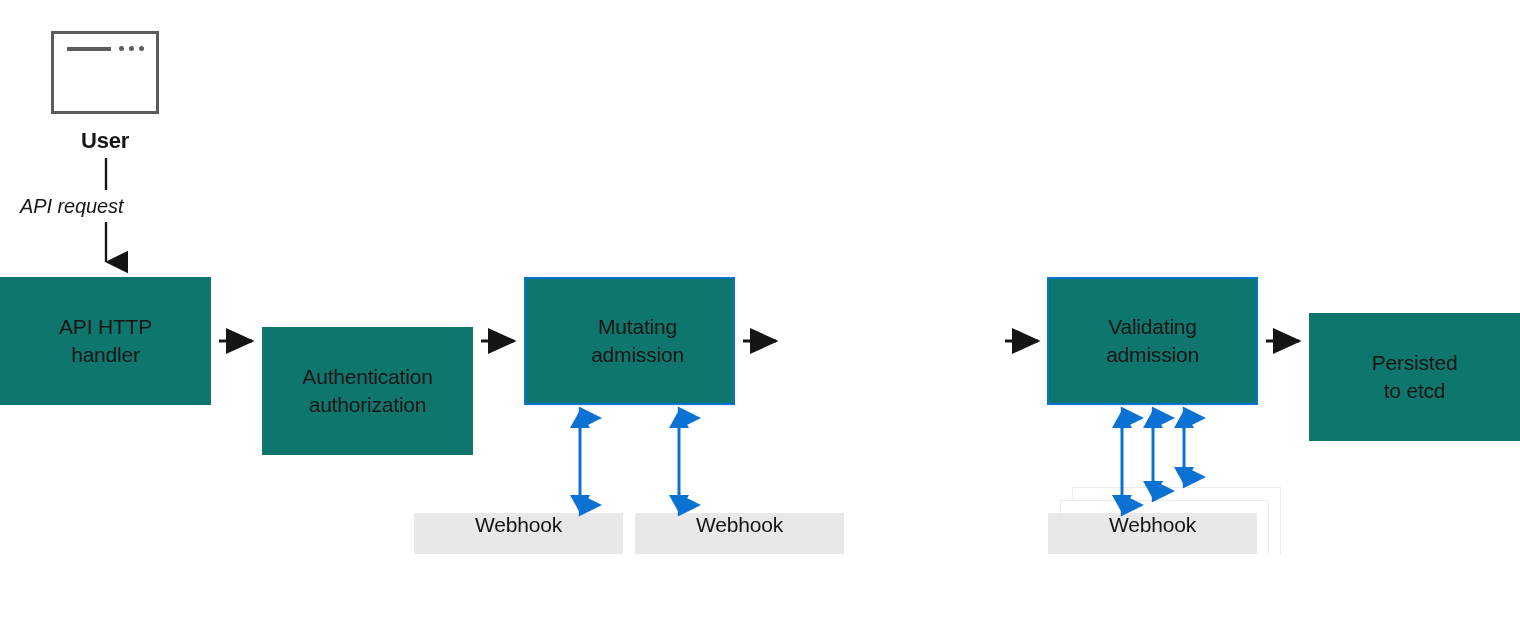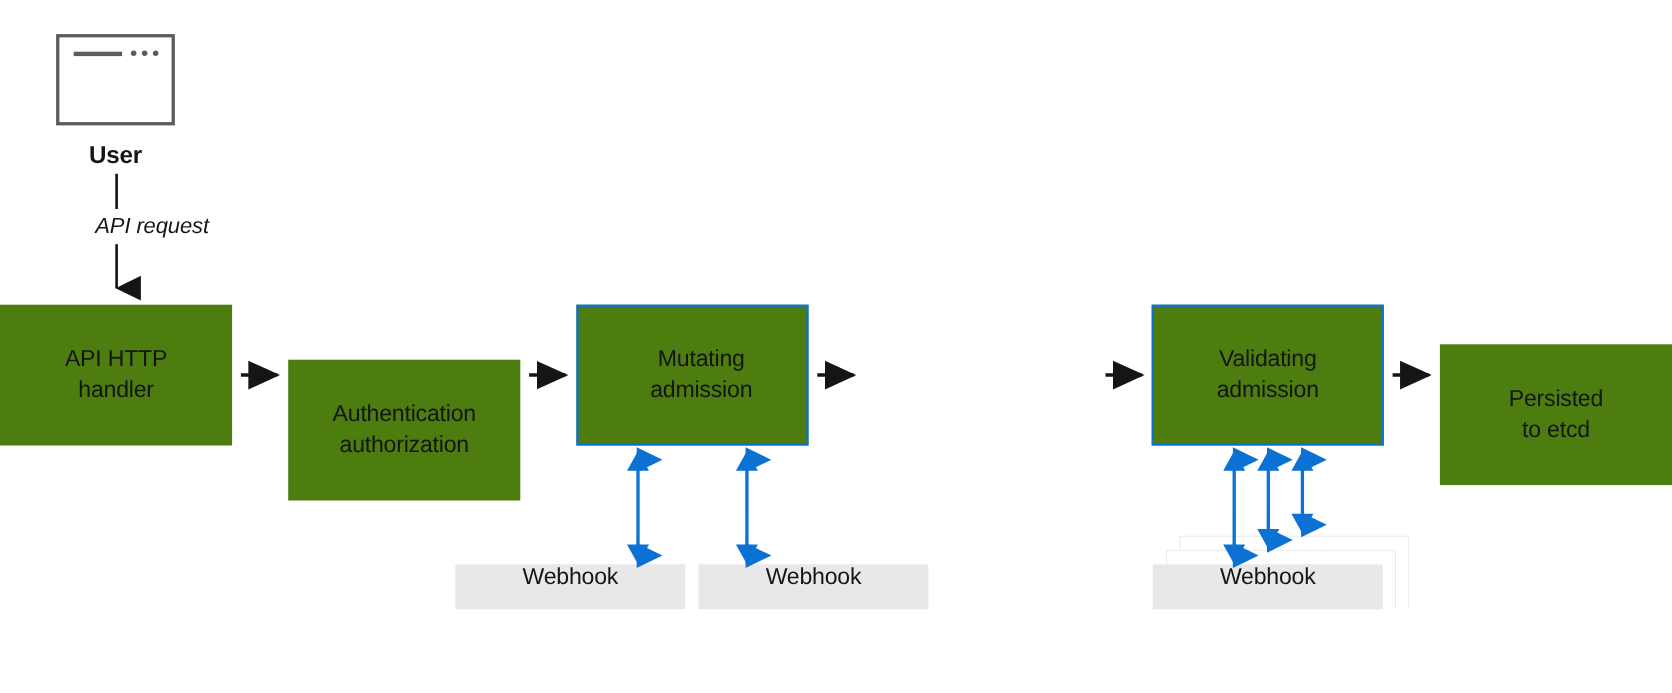--- a/index.html
+++ b/index.html
@@ -14,21 +14,21 @@
     position: relative;
     width: 1520px;
     height: 554px;
     background: #ffffff;
     overflow: hidden;
   }
 
   
   .stage-box {
     position: absolute;
-    background: #4d7c0f;
+    background: #0f766e;
     box-sizing: border-box;
     display: flex;
     align-items: center;
     justify-content: center;
     text-align: center;
     color: #151515;
     font-size: 21px;
     line-height: 1.33;
     letter-spacing: -0.2px;
   }
@@ -91,21 +91,21 @@
   .user-caption {
     position: absolute;
     text-align: center;
     color: #151515;
     font-size: 22px;
     font-weight: 600;
     letter-spacing: -0.2px;
   }
   .api-request-label {
     position: absolute;
-    text-align: right;
+    text-align: left;
     color: #151515;
     font-size: 20px;
     font-style: italic;
     letter-spacing: -0.1px;
     white-space: nowrap;
   }
 
   .watermark {
     position: absolute;
     color: #f2f2f2;

